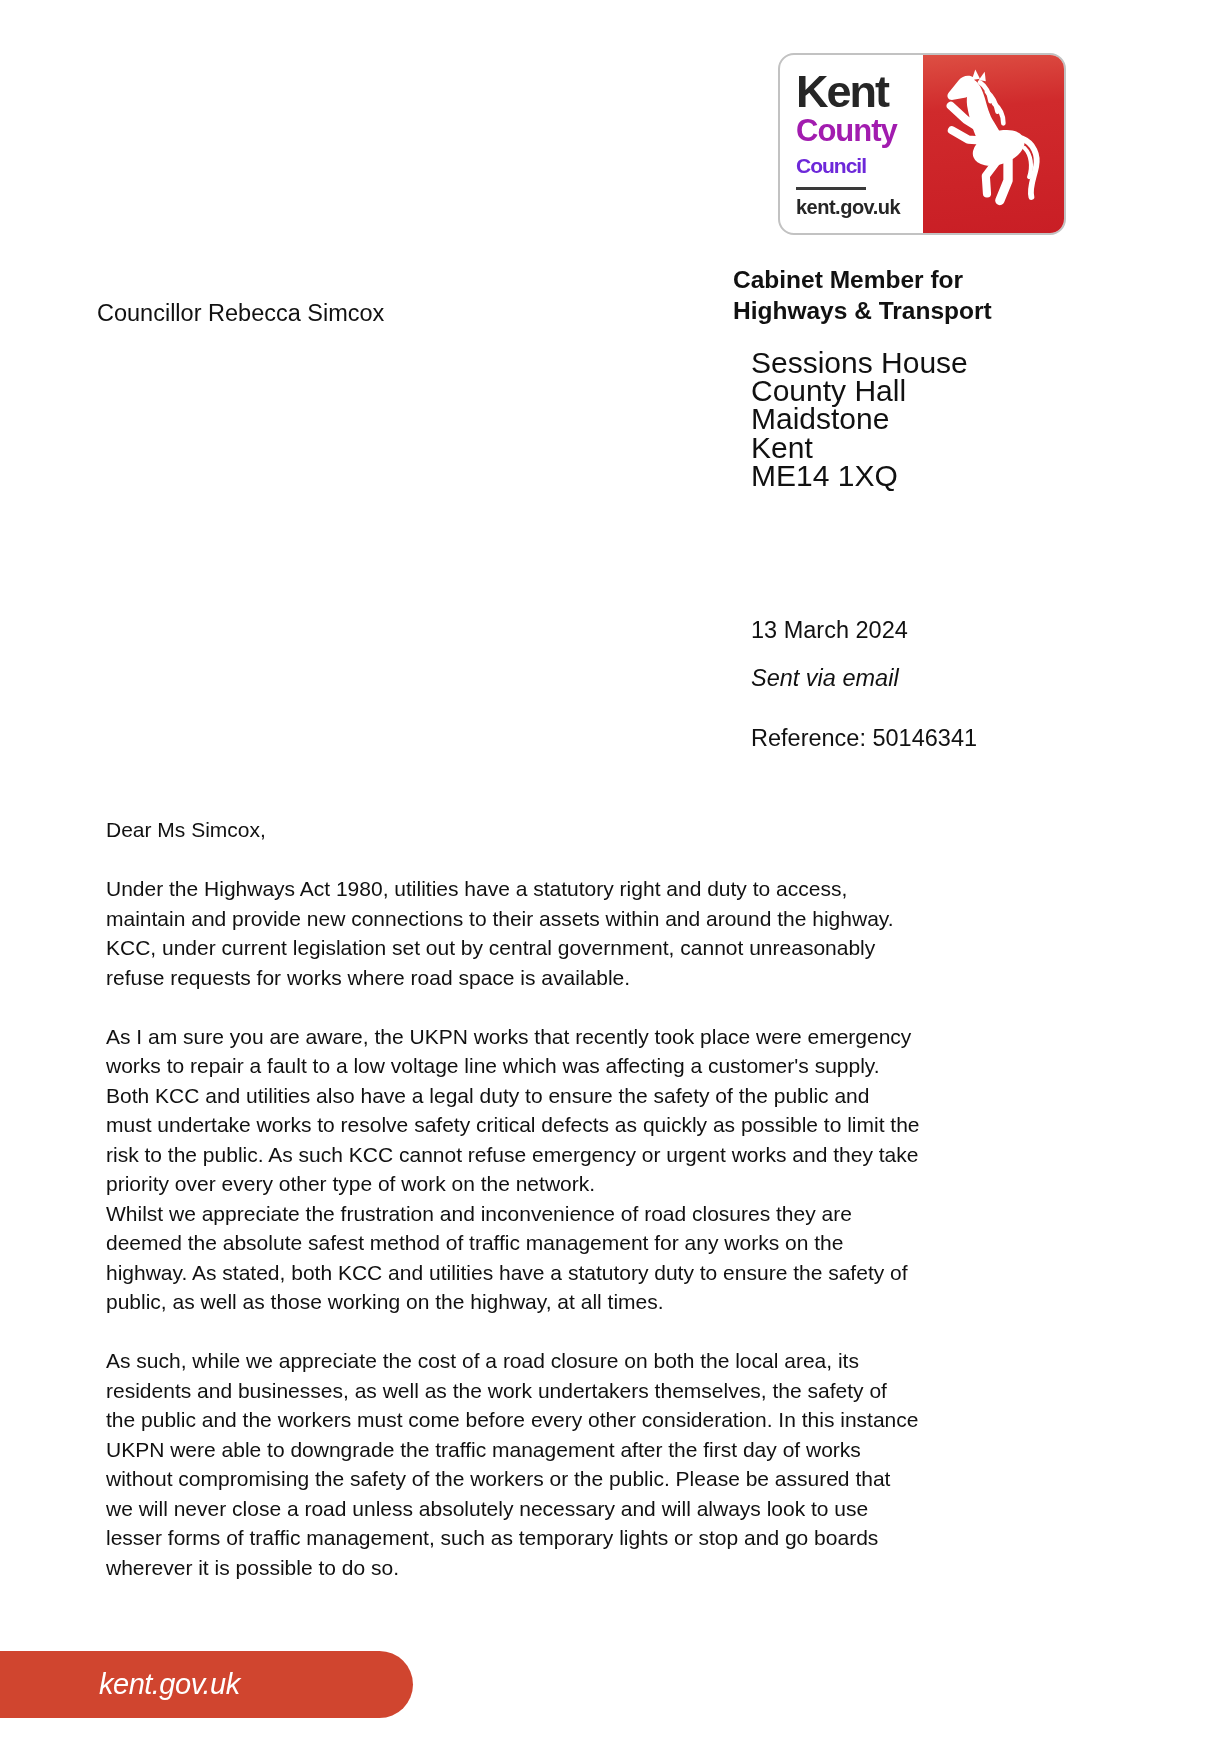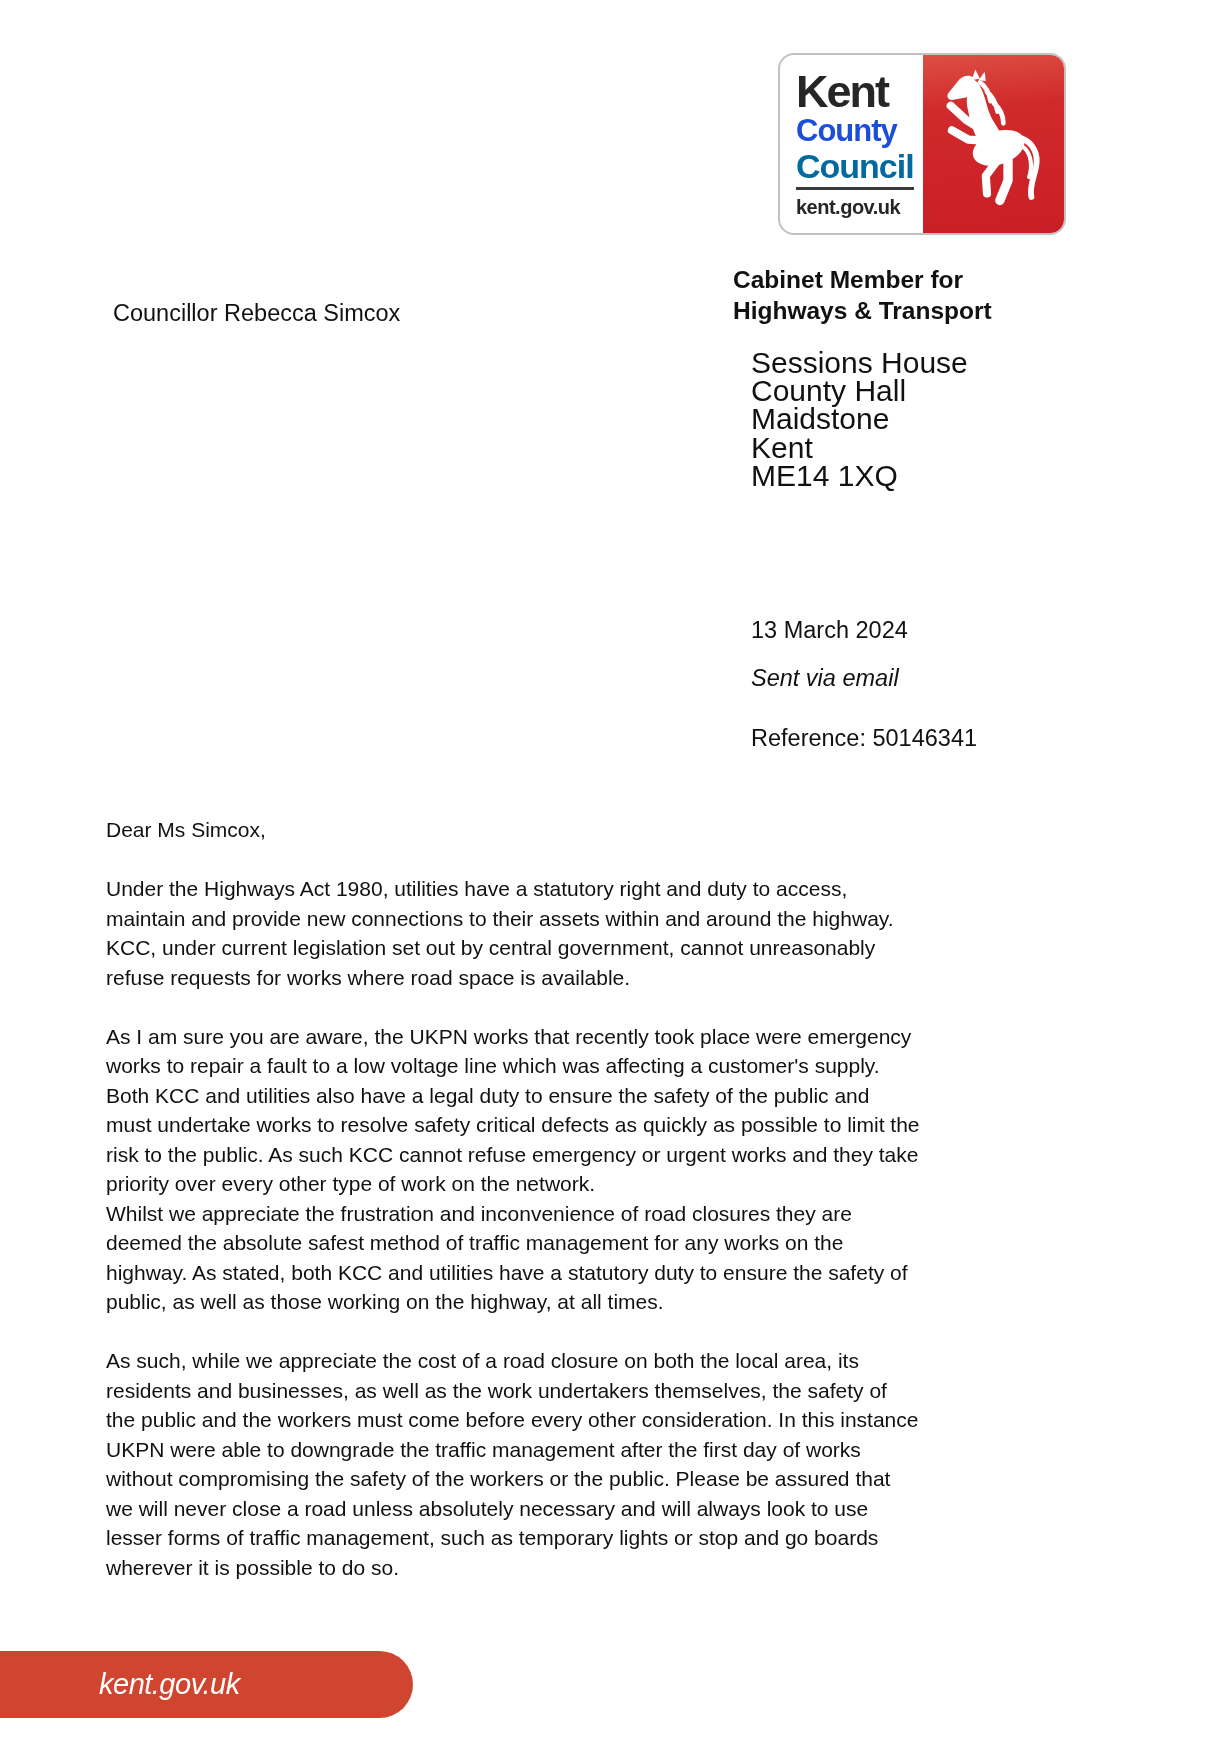--- a/index.html
+++ b/index.html
@@ -9,33 +9,33 @@
   }
 
   
   .logo{
     position:absolute;left:778px;top:53px;width:288px;height:182px;
     border:2px solid #c2c2c2;border-radius:16px;overflow:hidden;
     display:flex;box-sizing:border-box;background:#fff;
   }
   .logo-left{width:50.5%;box-sizing:border-box;padding:16px 0 0 16px;display:flex;flex-direction:column;}
   .logo-kent{font-size:45px;font-weight:bold;letter-spacing:-2px;line-height:42px;color:#262626;}
-  .logo-county{font-size:31px;font-weight:bold;letter-spacing:-1px;line-height:36px;color:#1d4ed8;}
+  .logo-county{font-size:31px;font-weight:bold;letter-spacing:-1px;line-height:36px;color:#a21caf;}
   .logo-council{
-    font-size:34px;font-weight:bold;letter-spacing:-1px;line-height:34px;color:#0369a1;
+    font-size:21px;font-weight:bold;letter-spacing:-1px;line-height:34px;color:#6d28d9;
     border-bottom:3px solid #3a3a3a;padding-bottom:4px;width:fit-content;margin-bottom:4px;
   }
   .logo-url{font-size:20px;font-weight:bold;color:#262626;margin-top:2px;letter-spacing:-0.5px;}
   .logo-right{
     flex:1;display:flex;align-items:center;justify-content:center;
     background:linear-gradient(175deg,#dd4f43 0%,#d02a2c 30%,#c91e25 100%);
   }
 
   
-  .recipient{position:absolute;left:113px;top:300px;font-size:23.5px;}
+  .recipient{position:absolute;left:97px;top:300px;font-size:23.5px;}
   .sender-title{position:absolute;left:733px;top:264px;font-size:24.5px;font-weight:bold;line-height:31px;}
   .sender-address{position:absolute;left:751px;top:349px;font-size:30px;line-height:28.2px;}
   .sender-date{position:absolute;left:751px;top:617px;font-size:23.5px;}
   .sender-via{position:absolute;left:751px;top:665px;font-size:23.5px;font-style:italic;}
   .sender-ref{position:absolute;left:751px;top:725px;font-size:23.5px;}
 
   
   .letter-body{position:absolute;left:106px;top:815px;width:1062px;font-size:21px;line-height:29.5px;}
   .letter-body p{margin:0 0 29.5px 0;white-space:pre-line;}
 

